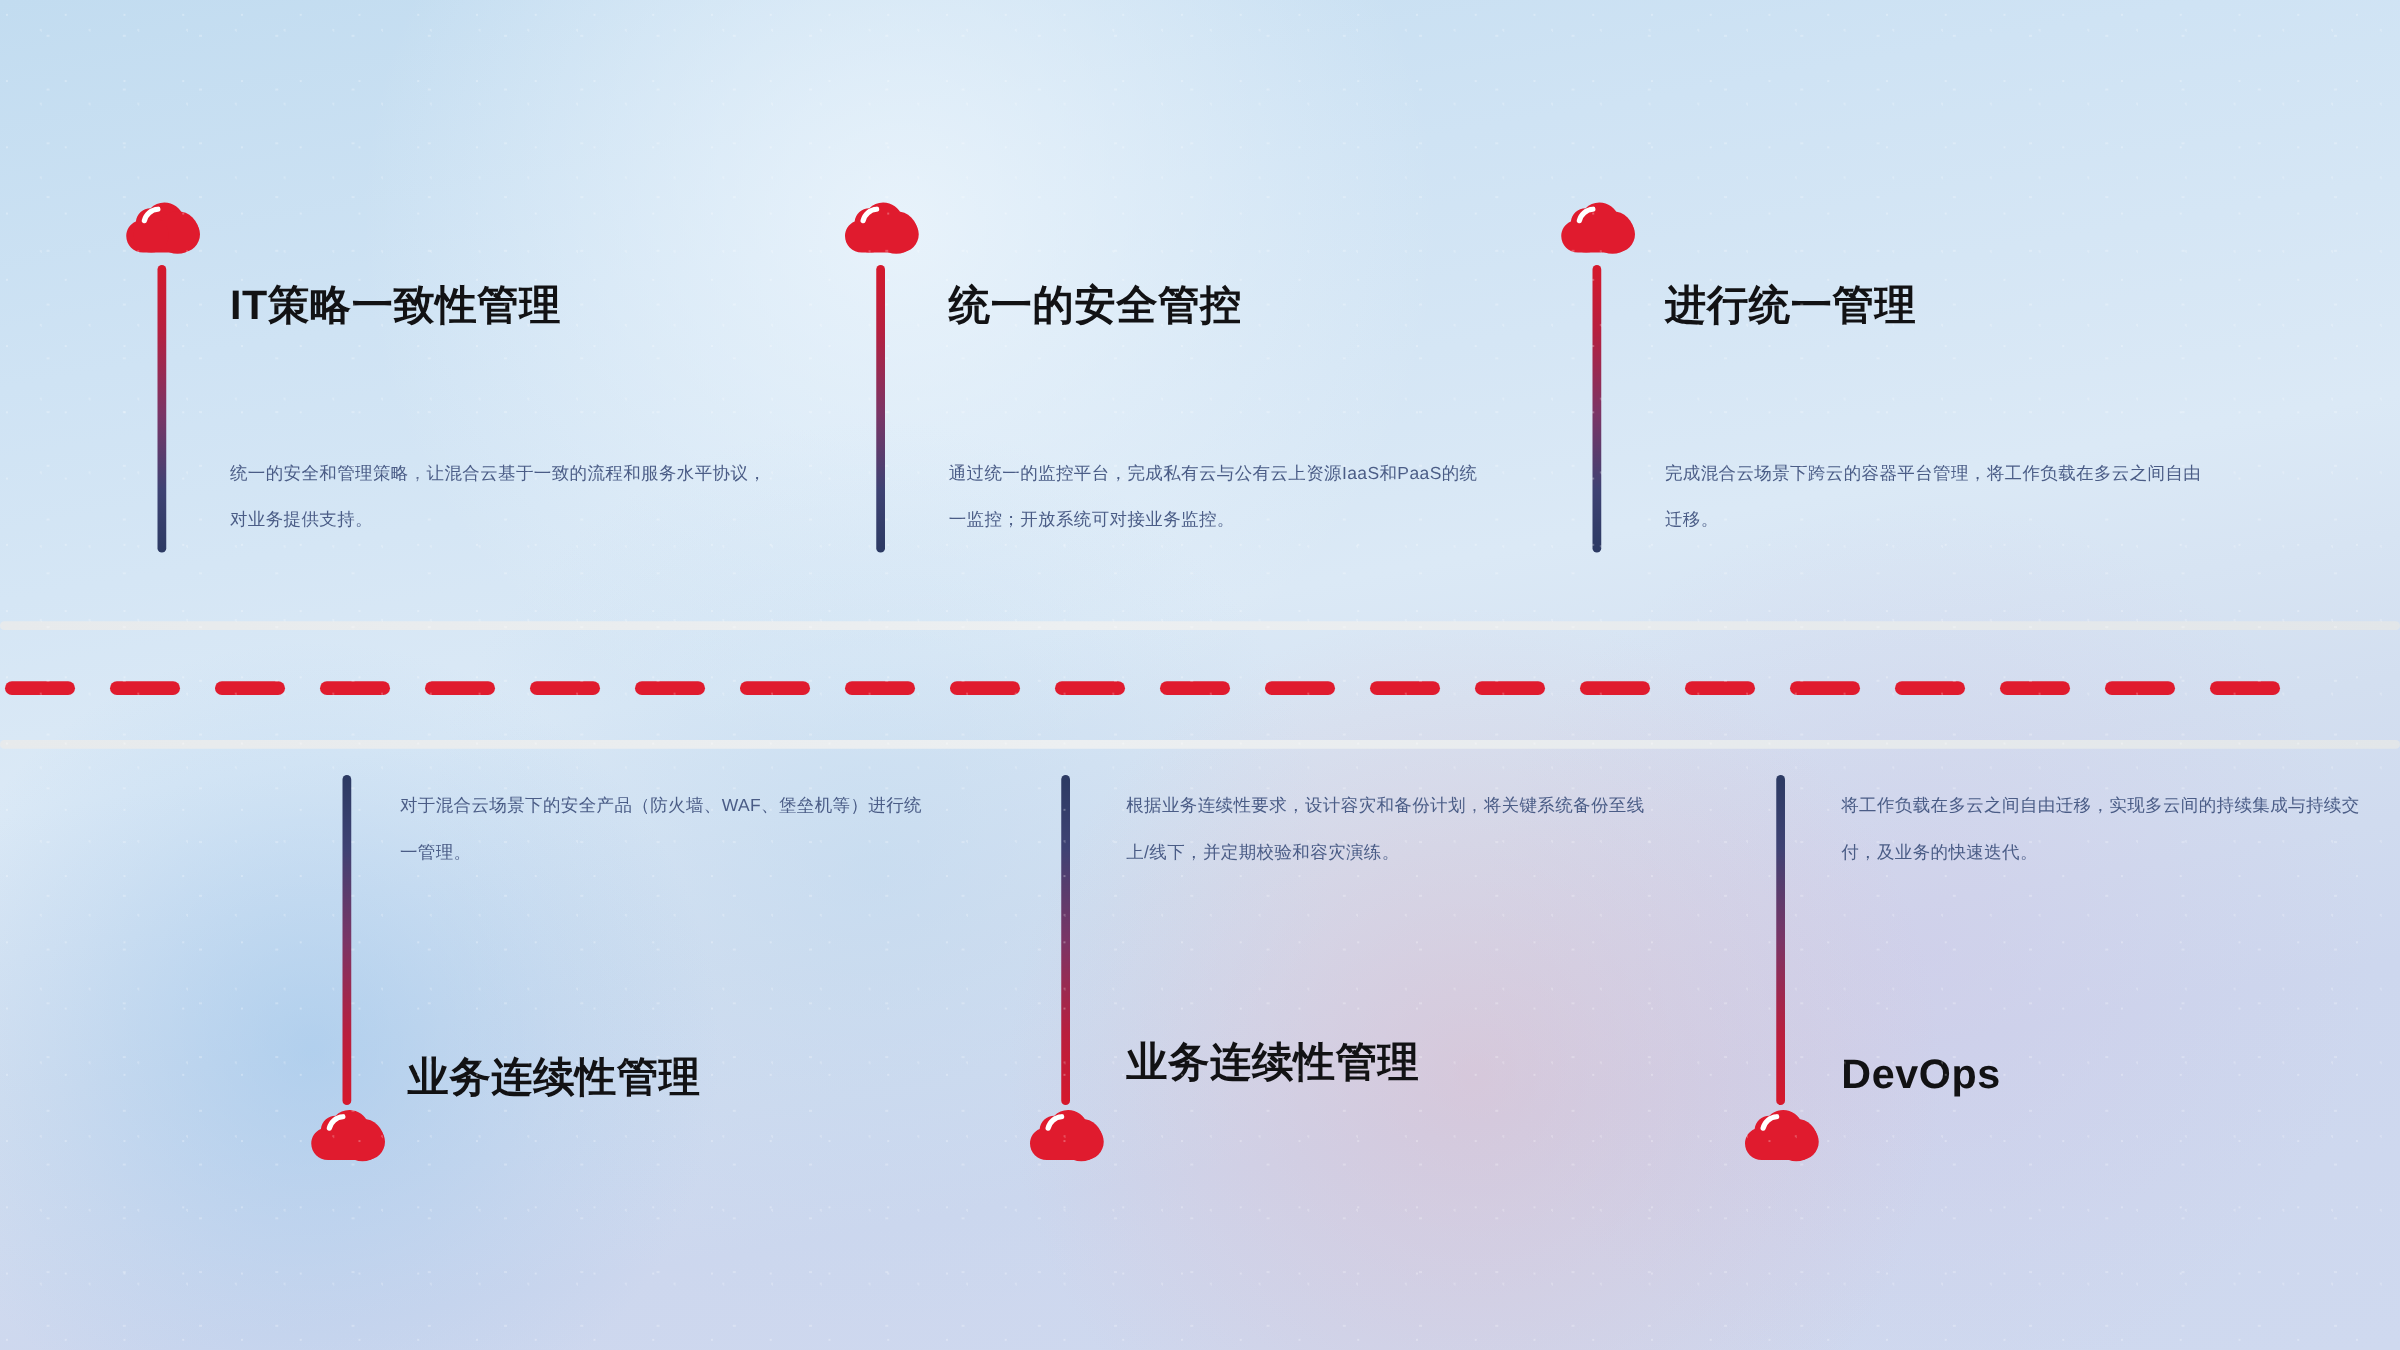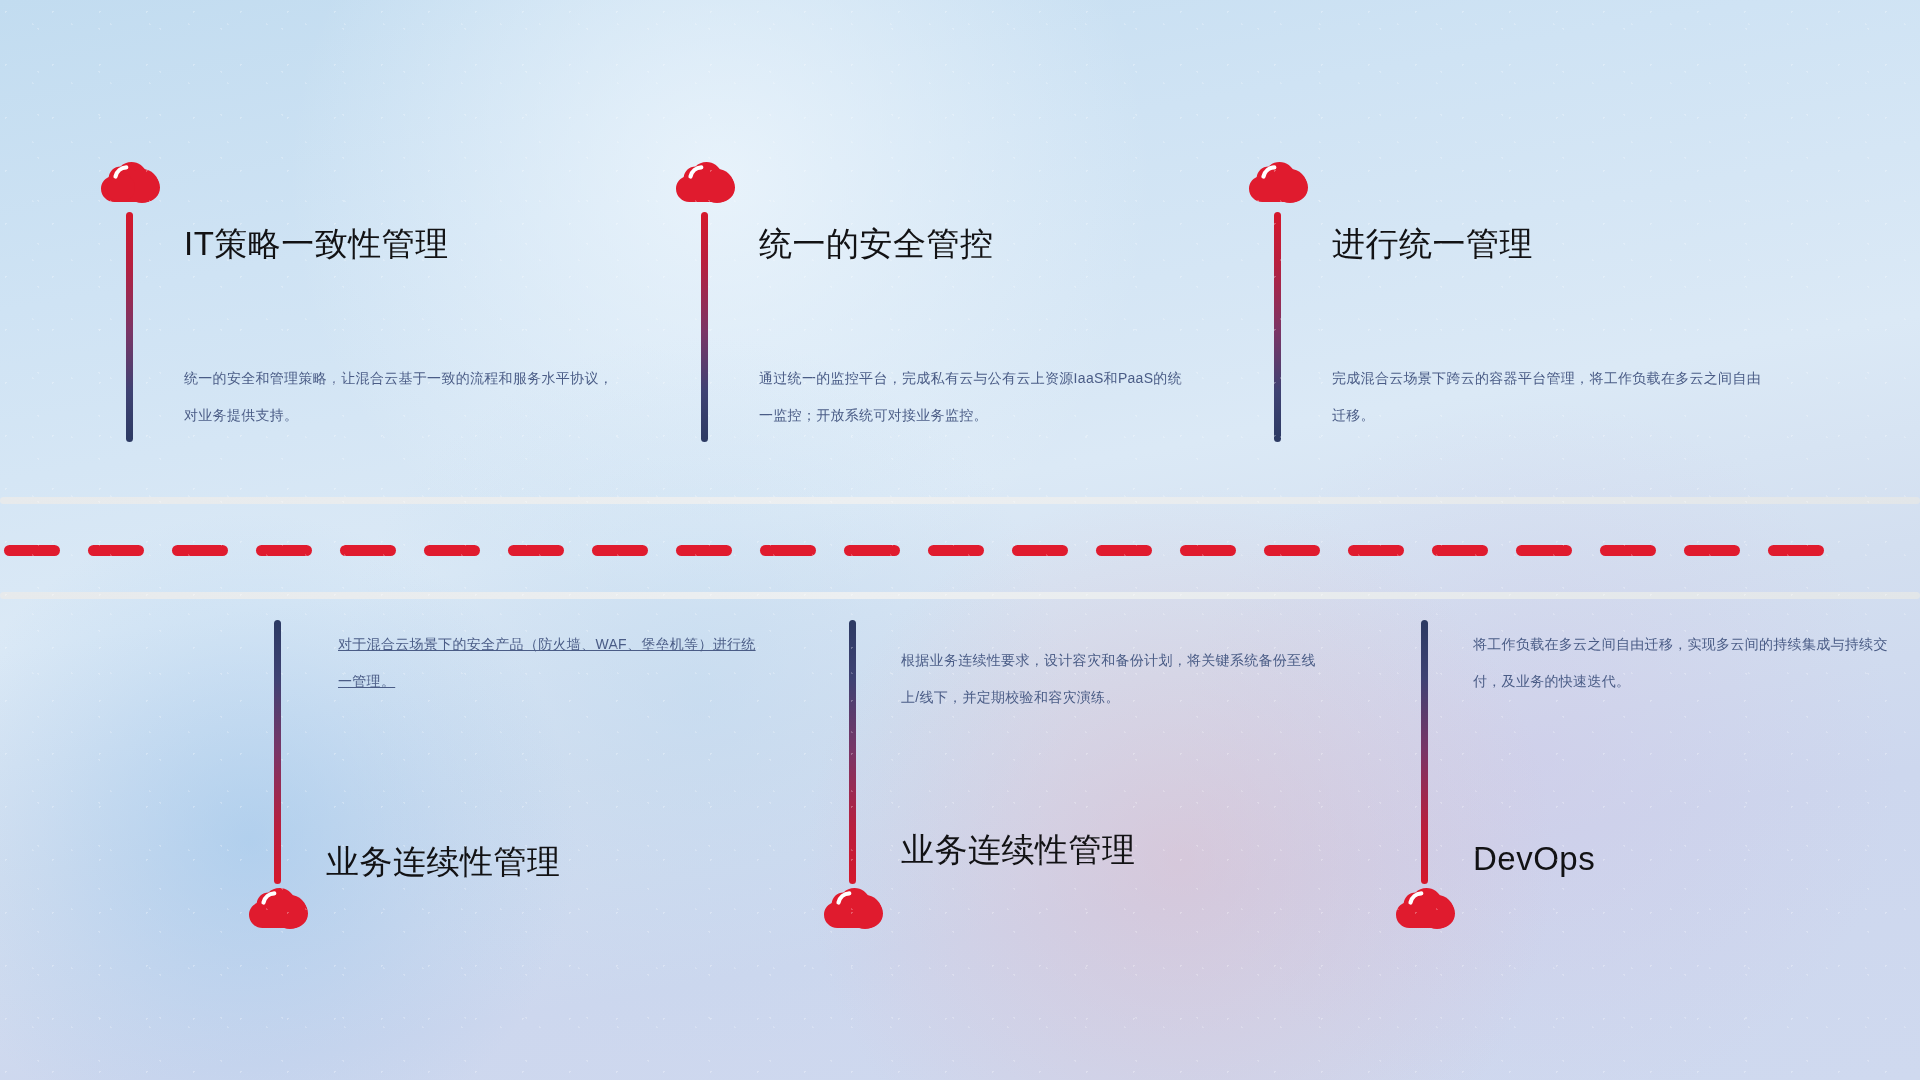--- a/index.html
+++ b/index.html
@@ -75,21 +75,21 @@
   }
   .stem.down { background:linear-gradient(180deg,#d6182b 0%, #b81f3e 22%, #7a3566 52%, #3e4273 78%, #2c3a63 100%); }
   .stem.up   { background:linear-gradient(180deg,#2c3a63 0%, #3e4273 22%, #7a3566 50%, #b81f3e 78%, #d6182b 100%); }
 
   .cloud-icon { position:absolute; width:64px; height:52px; }
 
   
   .heading {
     position:absolute;
     font-size:33px;
-    font-weight:400;
+    font-weight:700;
     color:#121214;
     letter-spacing:.5px;
     white-space:nowrap;
   }
   .body-text {
     position:absolute;
     font-size:14px;
     line-height:37px;
     color:#4a5c86;
     width:430px;
@@ -173,35 +173,35 @@
   <div class="col" style="left:248px; top:620px;">
     <div class="pin" style="left:0; top:0;">
       <div class="stem up" style="top:0; height:264px;"></div>
       <svg class="cloud-icon" viewBox="0 0 64 52" style="top:266px;">
         <circle cx="42" cy="26" r="17" fill="#e01b2e"></circle>
         <circle cx="21" cy="28" r="14" fill="#e01b2e"></circle>
         <path d="M20.5 6.5c-6.2 0-11.2 4.7-11.8 10.6C4.0 19.2 1 23.6 1 28.8 1 36.1 7.0 42 14.4 42h30.8C53.4 42 60 35.5 60 27.4c0-7.6-5.8-13.9-13.3-14.6C44.4 6.6 38.5 2 31.5 2c-4.3 0-8.2 1.7-11 4.5z" fill="#e01b2e"></path>
         <path d="M15.5 16.5c1.2-5.2 5.6-8.8 10.8-9.1" stroke="#ffffff" stroke-width="4.2" stroke-linecap="round" fill="none"></path>
       </svg>
     </div>
-    <div class="body-text" style="left:90px; top:6px;text-decoration:underline;">对于混合云场景下的安全产品（防火墙、WAF、堡垒机等）进行统一管理。</div>
+    <div class="body-text" style="left:72px; top:6px;">对于混合云场景下的安全产品（防火墙、WAF、堡垒机等）进行统一管理。</div>
     <div class="heading" style="left:78px; top:220px;">业务连续性管理</div>
   </div>
 
   <div class="col" style="left:823px; top:620px;">
     <div class="pin" style="left:0; top:0;">
       <div class="stem up" style="top:0; height:264px;"></div>
       <svg class="cloud-icon" viewBox="0 0 64 52" style="top:266px;">
         <circle cx="42" cy="26" r="17" fill="#e01b2e"></circle>
         <circle cx="21" cy="28" r="14" fill="#e01b2e"></circle>
         <path d="M20.5 6.5c-6.2 0-11.2 4.7-11.8 10.6C4.0 19.2 1 23.6 1 28.8 1 36.1 7.0 42 14.4 42h30.8C53.4 42 60 35.5 60 27.4c0-7.6-5.8-13.9-13.3-14.6C44.4 6.6 38.5 2 31.5 2c-4.3 0-8.2 1.7-11 4.5z" fill="#e01b2e"></path>
         <path d="M15.5 16.5c1.2-5.2 5.6-8.8 10.8-9.1" stroke="#ffffff" stroke-width="4.2" stroke-linecap="round" fill="none"></path>
       </svg>
     </div>
-    <div class="body-text" style="left:78px; top:22px;">根据业务连续性要求，设计容灾和备份计划，将关键系统备份至线上/线下，并定期校验和容灾演练。</div>
+    <div class="body-text" style="left:78px; top:6px;">根据业务连续性要求，设计容灾和备份计划，将关键系统备份至线上/线下，并定期校验和容灾演练。</div>
     <div class="heading" style="left:78px; top:208px;">业务连续性管理</div>
   </div>
 
   <div class="col" style="left:1395px; top:620px;">
     <div class="pin" style="left:0; top:0;">
       <div class="stem up" style="top:0; height:264px;"></div>
       <svg class="cloud-icon" viewBox="0 0 64 52" style="top:266px;">
         <circle cx="42" cy="26" r="17" fill="#e01b2e"></circle>
         <circle cx="21" cy="28" r="14" fill="#e01b2e"></circle>
         <path d="M20.5 6.5c-6.2 0-11.2 4.7-11.8 10.6C4.0 19.2 1 23.6 1 28.8 1 36.1 7.0 42 14.4 42h30.8C53.4 42 60 35.5 60 27.4c0-7.6-5.8-13.9-13.3-14.6C44.4 6.6 38.5 2 31.5 2c-4.3 0-8.2 1.7-11 4.5z" fill="#e01b2e"></path>

